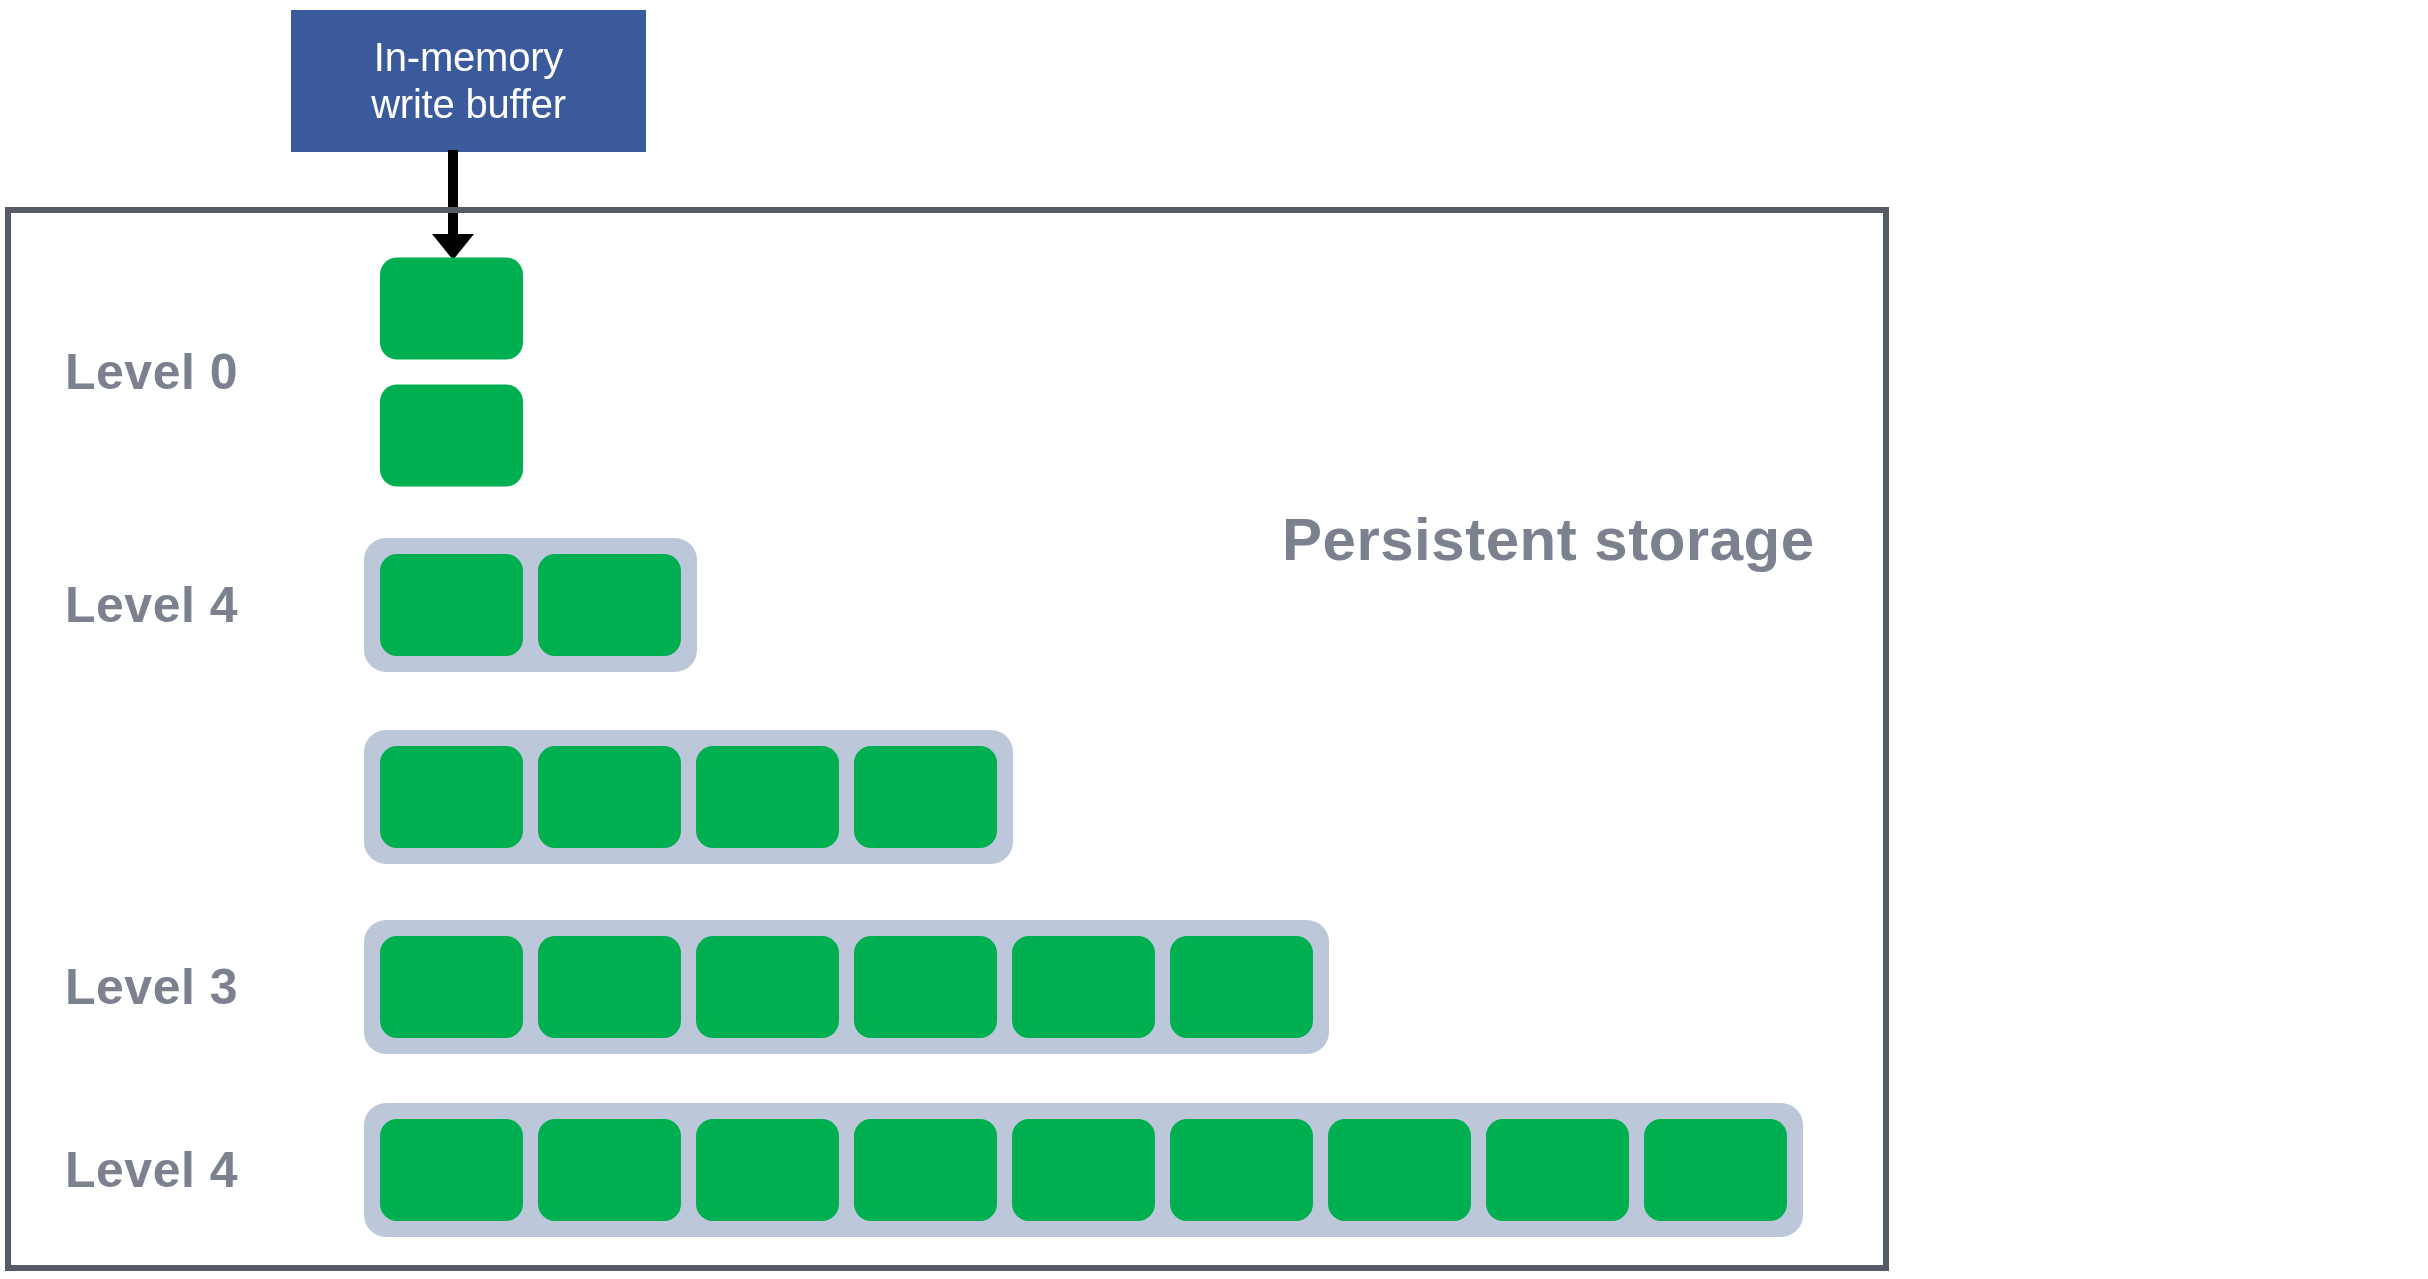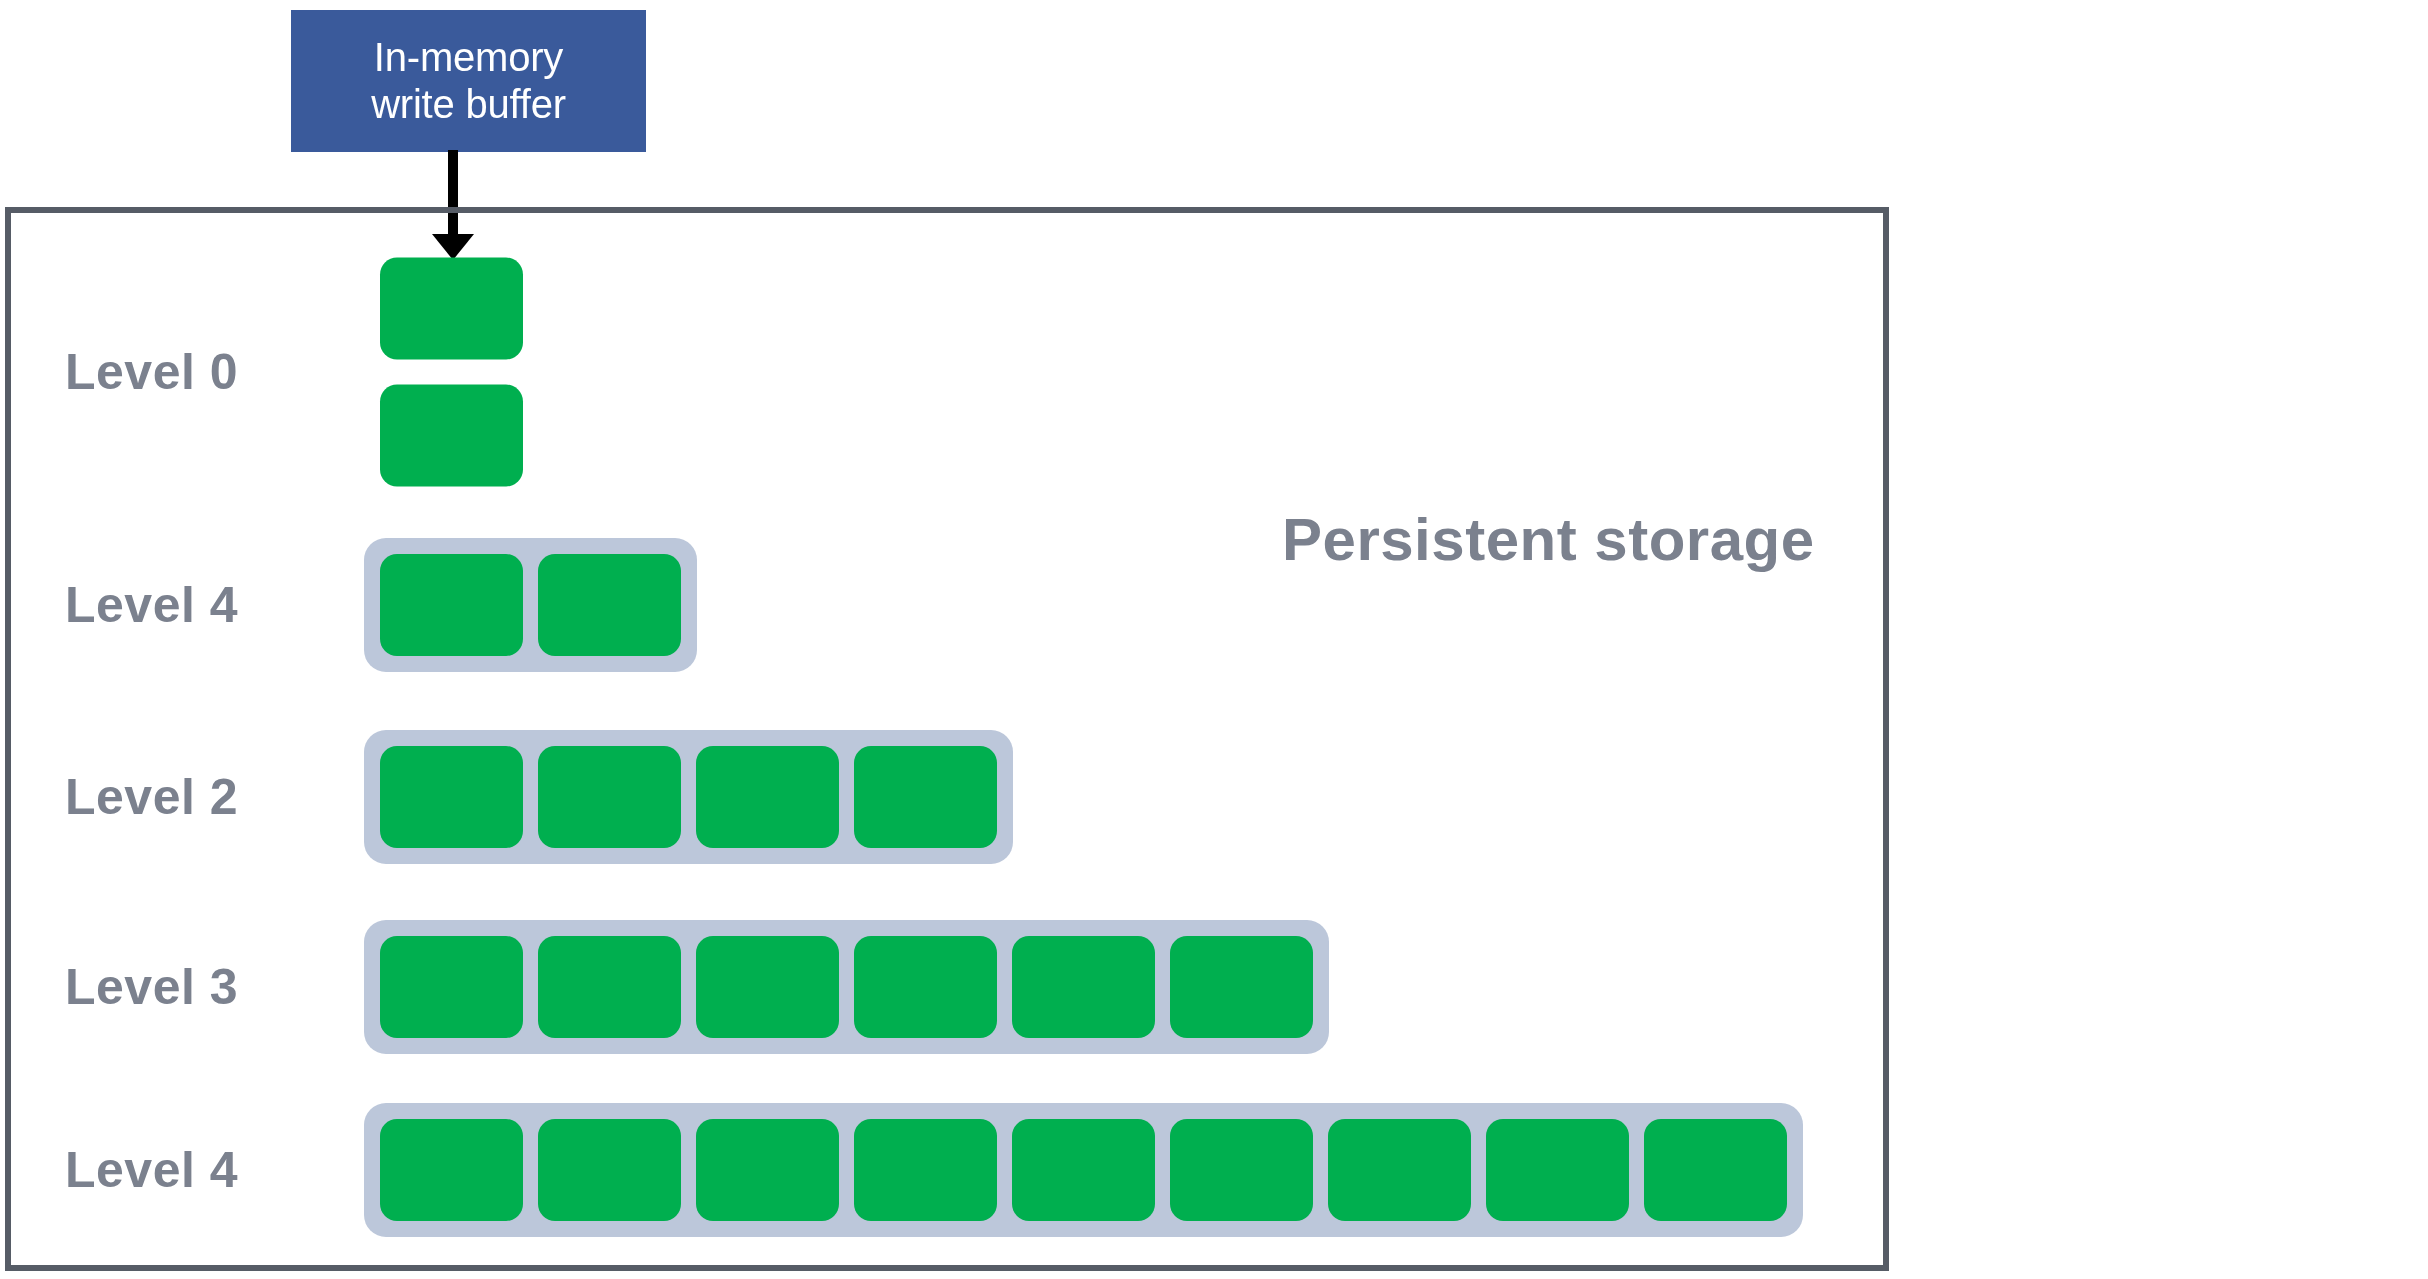--- a/index.html
+++ b/index.html
@@ -161,21 +161,20 @@
 
   <div class="level-row" id="row-level-1">
     <div class="level-label">Level 4</div>
     <div class="run">
       <div class="sstable"></div>
       <div class="sstable"></div>
     </div>
   </div>
 
   <div class="level-row" id="row-level-2">
-    <div class="level-label">Level 2</div>
     <div class="run">
       <div class="sstable"></div>
       <div class="sstable"></div>
       <div class="sstable"></div>
       <div class="sstable"></div>
     </div>
   </div>
 
   <div class="level-row" id="row-level-3">
     <div class="level-label">Level 3</div>

